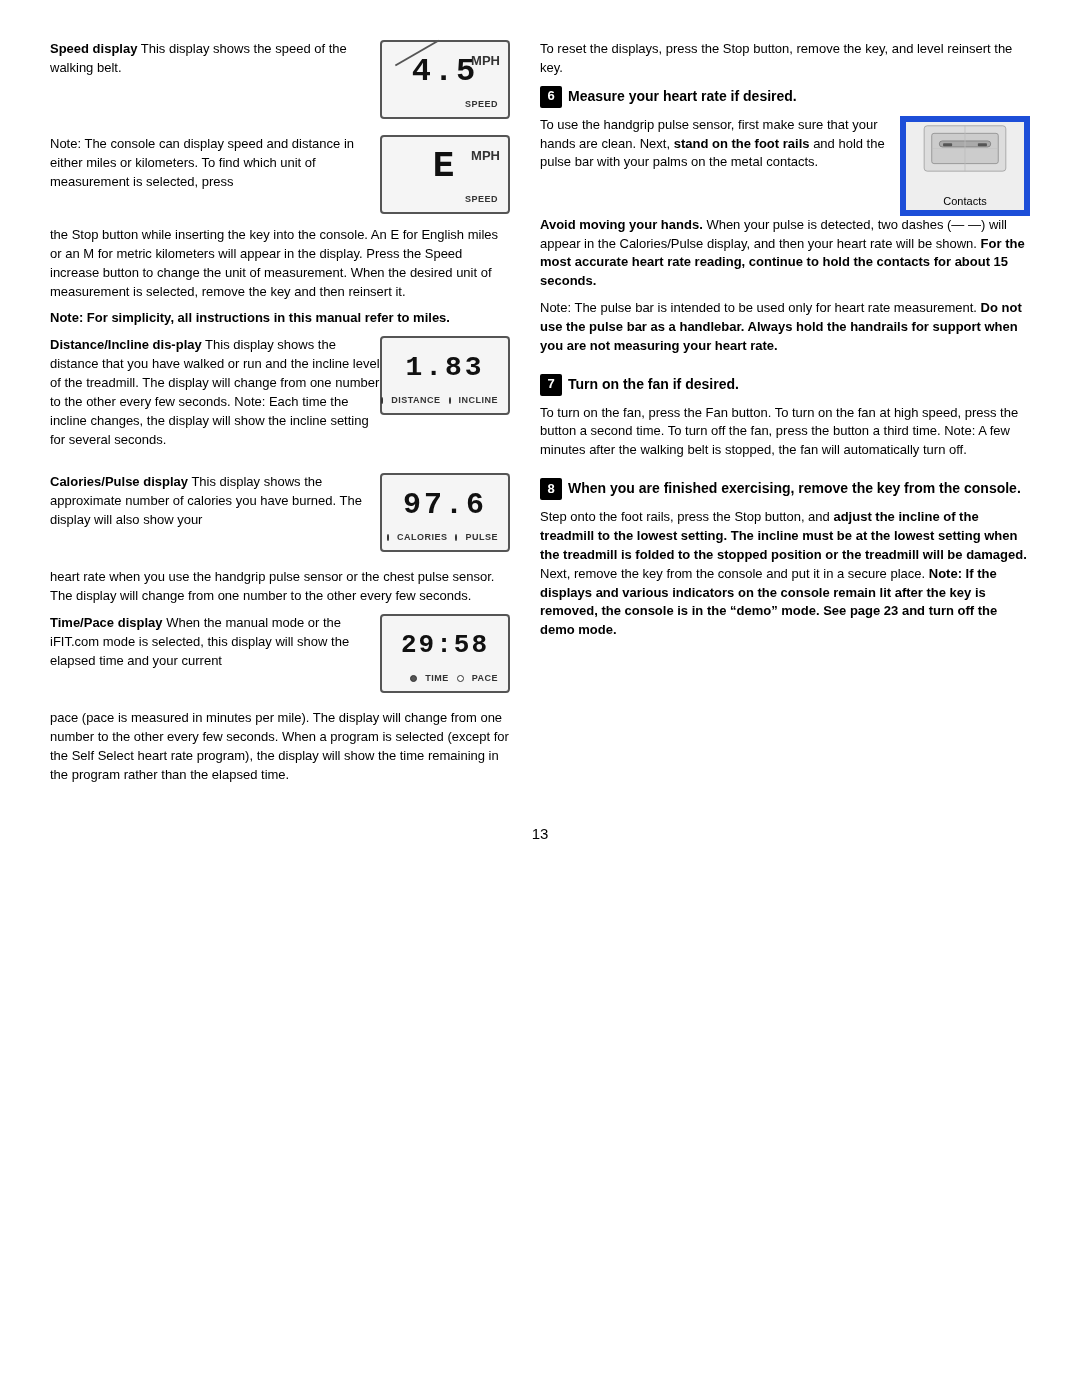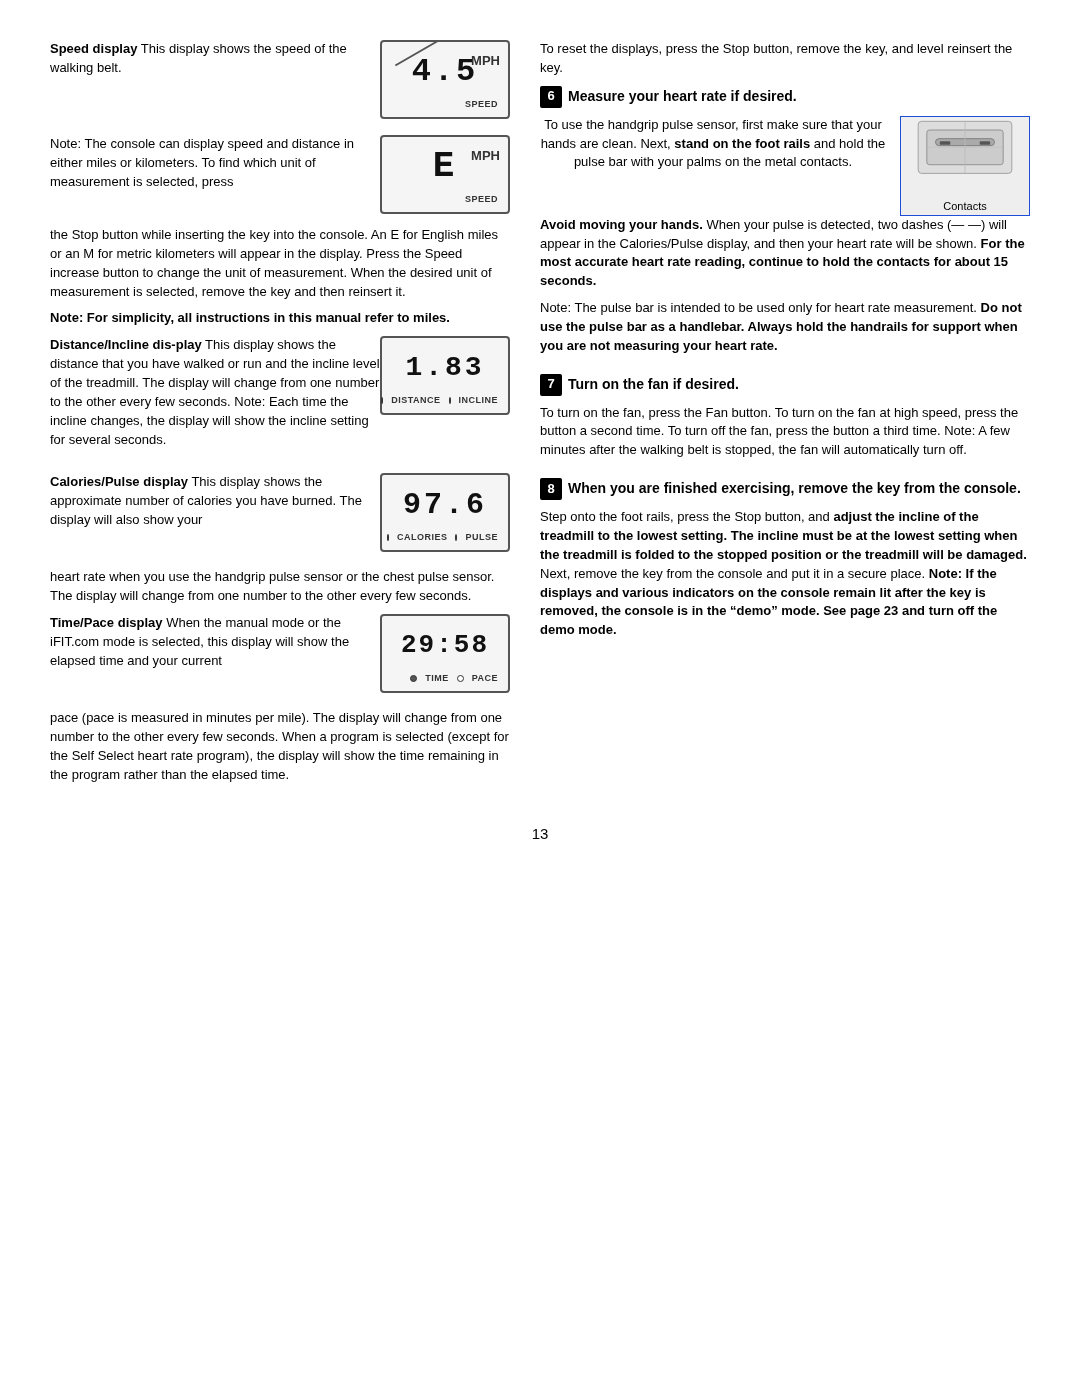--- a/index.html
+++ b/index.html
@@ -124,21 +124,21 @@
       align-items: flex-start;
       margin-bottom: 8px;
     }
     .step-heading-text {
       font-weight: bold;
       font-size: 14px;
     }
     .contacts-image {
       width: 130px;
       height: 100px;
-      border: 1px solid #1d4ed8;
+      border: 6px solid #1d4ed8;
       background: #eee;
       display: flex;
       align-items: center;
       justify-content: center;
       flex-direction: column;
       flex-shrink: 0;
       position: relative;
       overflow: hidden;
     }
     .contacts-label {
@@ -247,21 +247,21 @@
 
   <div class="right-col">
 
     <p>To reset the displays, press the Stop button, remove the key, and level reinsert the key.</p>
 
     <div class="section">
       <div class="step-heading">
         <span class="step-number">6</span>
         <span class="step-heading-text">Measure your heart rate if desired.</span>
       </div>
-      <div style="display:flex; gap:14px; align-items:flex-start;text-align:center;">
+      <div style="display:flex; gap:14px; align-items:flex-start;">
         <div style="flex:1;">
           <p>
             <span>To use the handgrip pulse sensor, first make sure that your hands are clean. Next,</span>
             <span class="bold">stand on the foot rails</span>
             <span>and hold the pulse bar with your palms on the metal contacts.</span>
           </p>
         </div>
         <div class="contacts-image">
 
           <svg width="128" height="90" viewBox="0 0 128 90">

